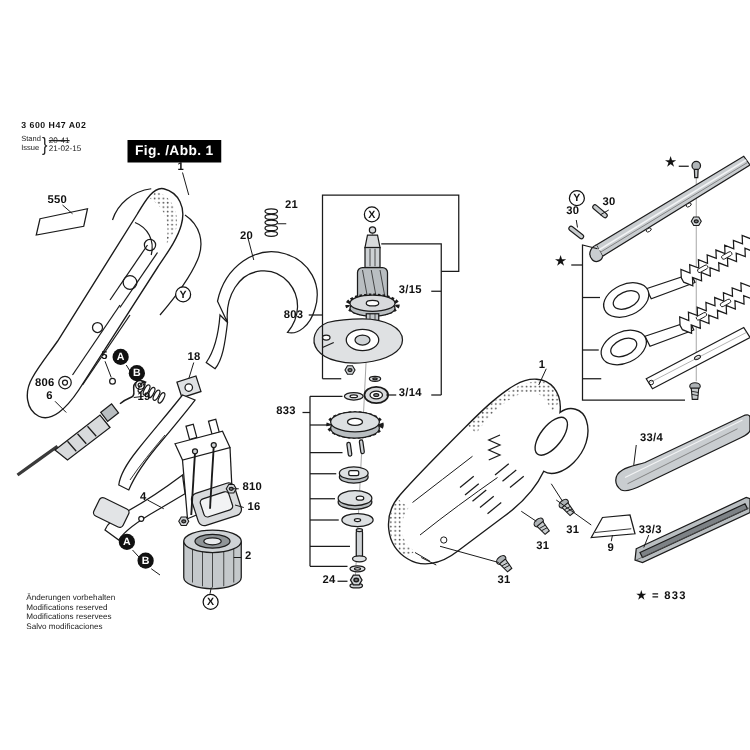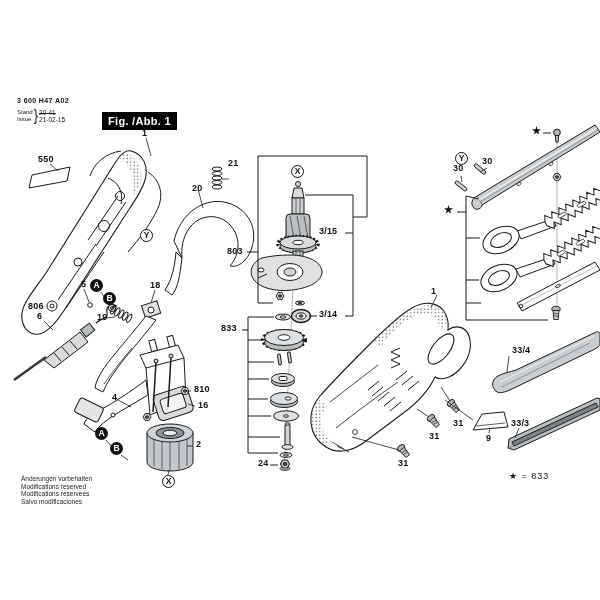--- a/index.html
+++ b/index.html
@@ -14,21 +14,21 @@
   .badge.light{background:#fff;border:1.4px solid #111;color:#111;}
   .hdr-pn{position:absolute;left:17px;top:97px;font-size:7px;font-weight:bold;letter-spacing:.4px;}
   .si{position:absolute;left:17px;top:108px;display:flex;align-items:center;font-size:6px;color:#222;}
   .si-col{display:flex;flex-direction:column;line-height:7px;}
   .brace{font-size:13px;font-weight:400;transform:scaleY(1.2);margin:0 1px;}
   .dates{display:flex;flex-direction:column;line-height:7px;font-size:6.5px;}
   .strike{text-decoration:line-through;}
   .figbox{position:absolute;left:71px;top:112px;background:#000;color:#fff;font-size:11px;font-weight:bold;
           padding:3px 6px;letter-spacing:.3px;margin-left:31px;}
   .notice{position:absolute;left:21px;top:475px;font-size:6.5px;line-height:7.5px;color:#222;}
-  .star-note{position:absolute;left:509px;top:471px;font-size:9px;font-weight:normal;letter-spacing:1px;text-align:right;}
+  .star-note{position:absolute;left:509px;top:471px;font-size:9px;font-weight:bold;letter-spacing:1px;text-align:right;}
 </style>
 </head>
 <body>
 
 <div class="stage">
 
   <svg width="600" height="600" viewBox="0 0 600 600">
     <defs>
       <pattern id="dots" width="3.5" height="3.5" patternUnits="userSpaceOnUse">
         <circle cx="1.2" cy="1.2" r="0.7" fill="#4a4a4a"></circle>
@@ -361,21 +361,21 @@
   </div>
   <div class="figbox">Fig. /Abb. 1</div>
 
   <span class="lbl" style="left:38px;top:155px">550</span>
   <span class="lbl" style="left:142px;top:129px">1</span>
   <span class="lbl" style="left:192px;top:184px">20</span>
   <span class="lbl" style="left:228px;top:159px">21</span>
   <span class="lbl" style="left:81px;top:280px">5</span>
   <span class="lbl" style="left:28px;top:302px">806</span>
   <span class="lbl" style="left:37px;top:312px">6</span>
-  <span class="lbl" style="left:97px;top:313px">19</span>
+  <span class="lbl" style="left:110px;top:313px">19</span>
   <span class="lbl" style="left:150px;top:281px">18</span>
   <span class="lbl" style="left:112px;top:393px">4</span>
   <span class="lbl" style="left:194px;top:385px">810</span>
   <span class="lbl" style="left:198px;top:401px">16</span>
   <span class="lbl" style="left:196px;top:440px">2</span>
   <span class="lbl" style="left:227px;top:247px">803</span>
   <span class="lbl" style="left:319px;top:227px">3/15</span>
   <span class="lbl" style="left:319px;top:310px">3/14</span>
   <span class="lbl" style="left:221px;top:324px">833</span>
   <span class="lbl" style="left:258px;top:459px">24</span>

